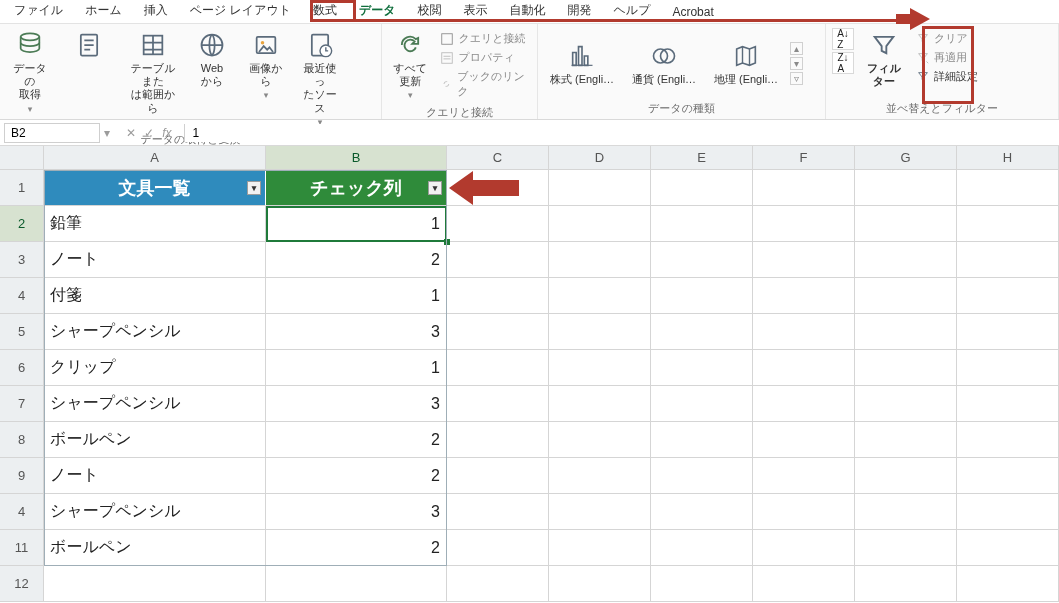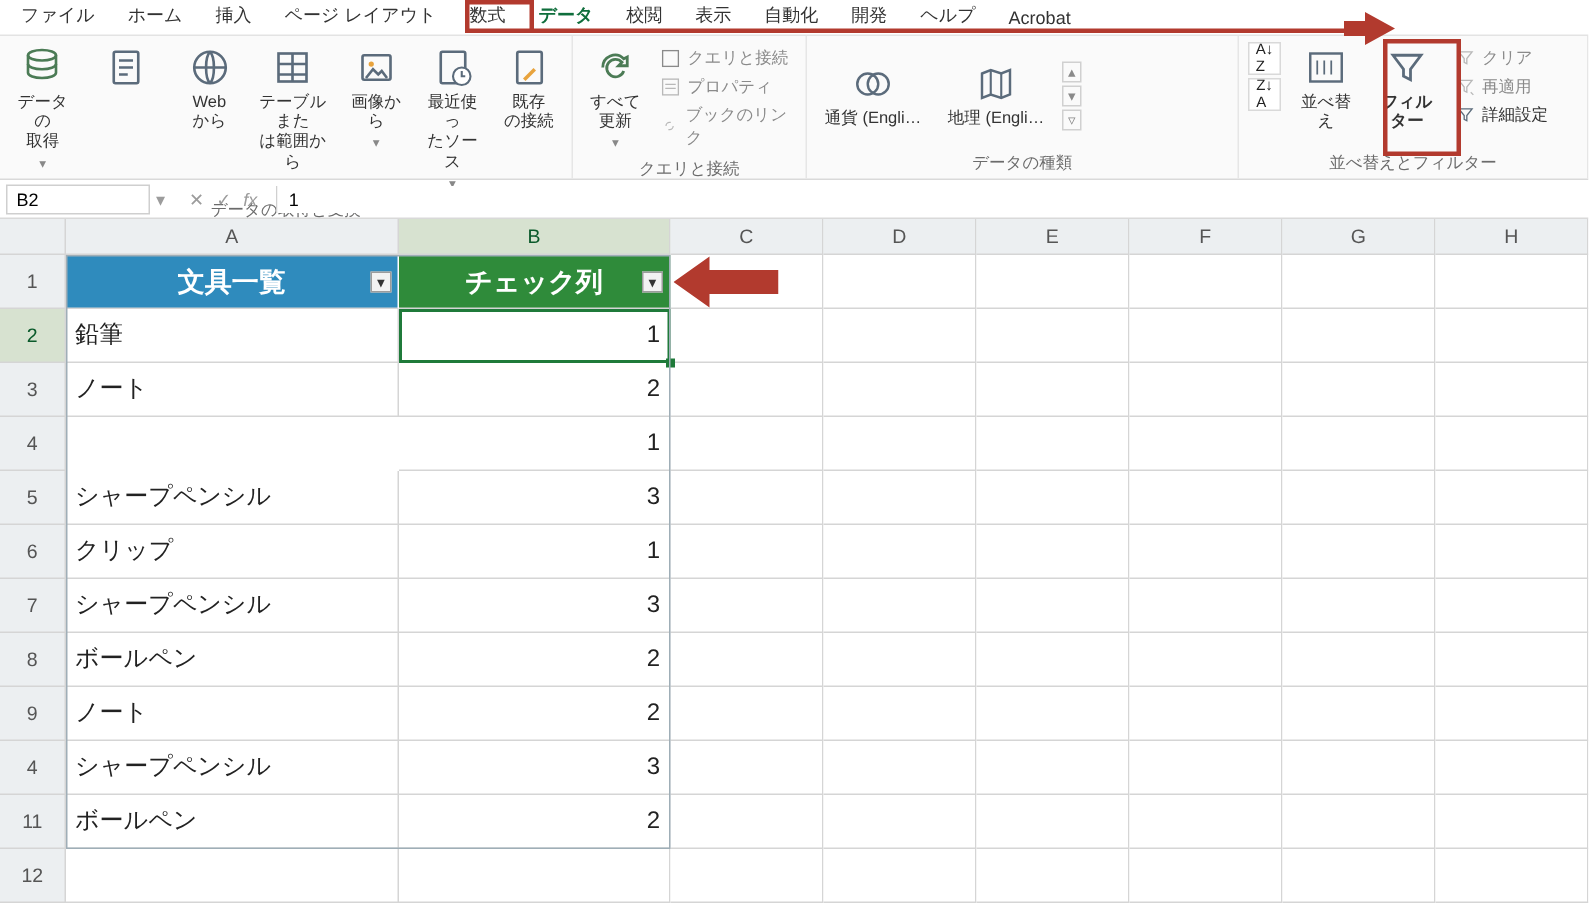--- a/index.html
+++ b/index.html
@@ -222,39 +222,39 @@
         <span class="dd">▾</span>
       </div>
       <div class="rbtn wide">
         <span class="ricon">
             <svg viewBox="0 0 24 24">
               <rect x="5" y="3" width="14" height="18" rx="1" fill="none" stroke="#5b6b7b" stroke-width="1.5"></rect>
               <path d="M8 8h8M8 12h8M8 16h5" stroke="#5b6b7b" stroke-width="1.5"></path>
             </svg>
           </span>
       </div>
+      <div class="rbtn wide">
+        <span class="ricon">
+            <svg viewBox="0 0 24 24">
+              <rect x="4" y="4" width="16" height="16" fill="none" stroke="#5b6b7b" stroke-width="1.5"></rect>
+              <path d="M4 10h16M4 16h16M12 4v16" stroke="#5b6b7b" stroke-width="1.5"></path>
+            </svg>
+          </span>
+        <span style="white-space:pre-line;">テーブルまた
+は範囲から</span>
+      </div>
       <div class="rbtn">
         <span class="ricon">
             <svg viewBox="0 0 24 24">
               <circle cx="12" cy="12" r="9" fill="none" stroke="#5b6b7b" stroke-width="1.5"></circle>
               <path d="M3 12h18M12 3c3 3 3 15 0 18M12 3c-3 3-3 15 0 18" fill="none" stroke="#5b6b7b" stroke-width="1.5"></path>
             </svg>
           </span>
         <span style="white-space:pre-line;">Web
 から</span>
-      </div>
-      <div class="rbtn wide">
-        <span class="ricon">
-            <svg viewBox="0 0 24 24">
-              <rect x="4" y="4" width="16" height="16" fill="none" stroke="#5b6b7b" stroke-width="1.5"></rect>
-              <path d="M4 10h16M4 16h16M12 4v16" stroke="#5b6b7b" stroke-width="1.5"></path>
-            </svg>
-          </span>
-        <span style="white-space:pre-line;">テーブルまた
-は範囲から</span>
       </div>
       <div class="rbtn">
         <span class="ricon">
             <svg viewBox="0 0 24 24">
               <rect x="4" y="5" width="16" height="14" rx="1" fill="none" stroke="#5b6b7b" stroke-width="1.5"></rect>
               <circle cx="9" cy="10" r="1.5" fill="#e8a33d"></circle>
               <path d="M6 18l4-5 3 3 2-2 3 4" fill="none" stroke="#5b6b7b" stroke-width="1.5"></path>
             </svg>
           </span>
         <span style="white-space:pre-line;">画像か
@@ -265,30 +265,20 @@
         <span class="ricon">
             <svg viewBox="0 0 24 24">
               <rect x="5" y="3" width="14" height="18" rx="1" fill="none" stroke="#5b6b7b" stroke-width="1.5"></rect>
               <circle cx="17" cy="17" r="5" fill="#fff" stroke="#5b6b7b" stroke-width="1.2"></circle>
               <path d="M17 14v3h2" stroke="#5b6b7b" stroke-width="1.2" fill="none"></path>
             </svg>
           </span>
         <span style="white-space:pre-line;">最近使っ
 たソース</span>
         <span class="dd">▾</span>
-      </div>
-      <div class="rbtn">
-        <span class="ricon">
-            <svg viewBox="0 0 24 24">
-              <rect x="5" y="3" width="14" height="18" rx="1" fill="none" stroke="#5b6b7b" stroke-width="1.5"></rect>
-              <path d="M9 19l6-6" stroke="#e8a33d" stroke-width="2"></path>
-            </svg>
-          </span>
-        <span style="white-space:pre-line;">既存
-の接続</span>
       </div>
     </div>
     <div class="rgroup-label">データの取得と変換</div>
   </div>
 
   <div class="rgroup" style="width:156px;">
     <div class="rgroup-items">
       <div class="rbtn">
         <span class="ricon">
             <svg viewBox="0 0 24 24">
@@ -319,20 +309,29 @@
             </svg>
             <span>ブックのリンク</span>
           </div>
       </div>
     </div>
     <div class="rgroup-label">クエリと接続</div>
   </div>
 
   <div class="rgroup" style="width:288px;">
     <div class="rgroup-items" style="align-items:center;">
+      <div class="rbtn wider">
+        <span class="ricon">
+            <svg viewBox="0 0 24 24">
+              <path d="M4 20V9h3v11zm5 0V4h3v16zm5 0v-8h3v8z" fill="none" stroke="#5b6b7b" stroke-width="1.4"></path>
+              <path d="M3 20h18" stroke="#5b6b7b"></path>
+            </svg>
+          </span>
+        <span>株式 (Engli…</span>
+      </div>
       <div class="rbtn wider">
         <span class="ricon">
             <svg viewBox="0 0 24 24">
               <ellipse cx="9" cy="12" rx="6" ry="6" fill="none" stroke="#5b6b7b" stroke-width="1.4"></ellipse>
               <ellipse cx="15" cy="12" rx="6" ry="6" fill="none" stroke="#5b6b7b" stroke-width="1.4"></ellipse>
             </svg>
           </span>
         <span>通貨 (Engli…</span>
       </div>
       <div class="rbtn wider">
@@ -355,29 +354,20 @@
 
   <div class="rgroup" style="flex:1;">
     <div class="rgroup-items" style="align-items:flex-start;">
       <div class="sortpair">
         <div class="sortbtn">
             <span>A↓<br>Z</span>
           </div>
         <div class="sortbtn">
             <span>Z↓<br>A</span>
           </div>
-      </div>
-      <div class="rbtn">
-        <span class="ricon">
-            <svg viewBox="0 0 24 24">
-              <rect x="3" y="4" width="18" height="16" fill="none" stroke="#5b6b7b" stroke-width="1.4"></rect>
-              <path d="M7 8v8M11 8v8M15 8v8" stroke="#5b6b7b"></path>
-            </svg>
-          </span>
-        <span>並べ替え</span>
       </div>
       <div class="rbtn" style="position:relative;font-weight:bold;">
         <span class="ricon">
             <svg viewBox="0 0 24 24">
               <path d="M4 5h16l-6 8v6l-4-2v-4z" fill="none" stroke="#5b6b7b" stroke-width="1.6"></path>
             </svg>
           </span>
         <span>フィルター</span>
       </div>
       <div class="vstack">
@@ -449,20 +439,21 @@
     <div class="rowhdr" style="left: 0px; top: 96px; width: 44px; height: 36px;">3</div>
     <div class="cell" style="left: 44px; top: 96px; width: 222px; height: 36px;">ノート</div>
     <div class="cell right" style="left: 266px; top: 96px; width: 181px; height: 36px;">2</div>
     <div class="cell" style="left: 447px; top: 96px; width: 102px; height: 36px;"></div>
     <div class="cell" style="left: 549px; top: 96px; width: 102px; height: 36px;"></div>
     <div class="cell" style="left: 651px; top: 96px; width: 102px; height: 36px;"></div>
     <div class="cell" style="left: 753px; top: 96px; width: 102px; height: 36px;"></div>
     <div class="cell" style="left: 855px; top: 96px; width: 102px; height: 36px;"></div>
     <div class="cell" style="left: 957px; top: 96px; width: 102px; height: 36px;"></div>
     <div class="rowhdr" style="left: 0px; top: 132px; width: 44px; height: 36px;">4</div>
+    <div class="cell" style="left: 44px; top: 132px; width: 222px; height: 36px;">付箋</div>
     <div class="cell right" style="left: 266px; top: 132px; width: 181px; height: 36px;">1</div>
     <div class="cell" style="left: 447px; top: 132px; width: 102px; height: 36px;"></div>
     <div class="cell" style="left: 549px; top: 132px; width: 102px; height: 36px;"></div>
     <div class="cell" style="left: 651px; top: 132px; width: 102px; height: 36px;"></div>
     <div class="cell" style="left: 753px; top: 132px; width: 102px; height: 36px;"></div>
     <div class="cell" style="left: 855px; top: 132px; width: 102px; height: 36px;"></div>
     <div class="cell" style="left: 957px; top: 132px; width: 102px; height: 36px;"></div>
     <div class="rowhdr" style="left: 0px; top: 168px; width: 44px; height: 36px;">5</div>
     <div class="cell" style="left: 44px; top: 168px; width: 222px; height: 36px;">シャープペンシル</div>
     <div class="cell right" style="left: 266px; top: 168px; width: 181px; height: 36px;">3</div>

